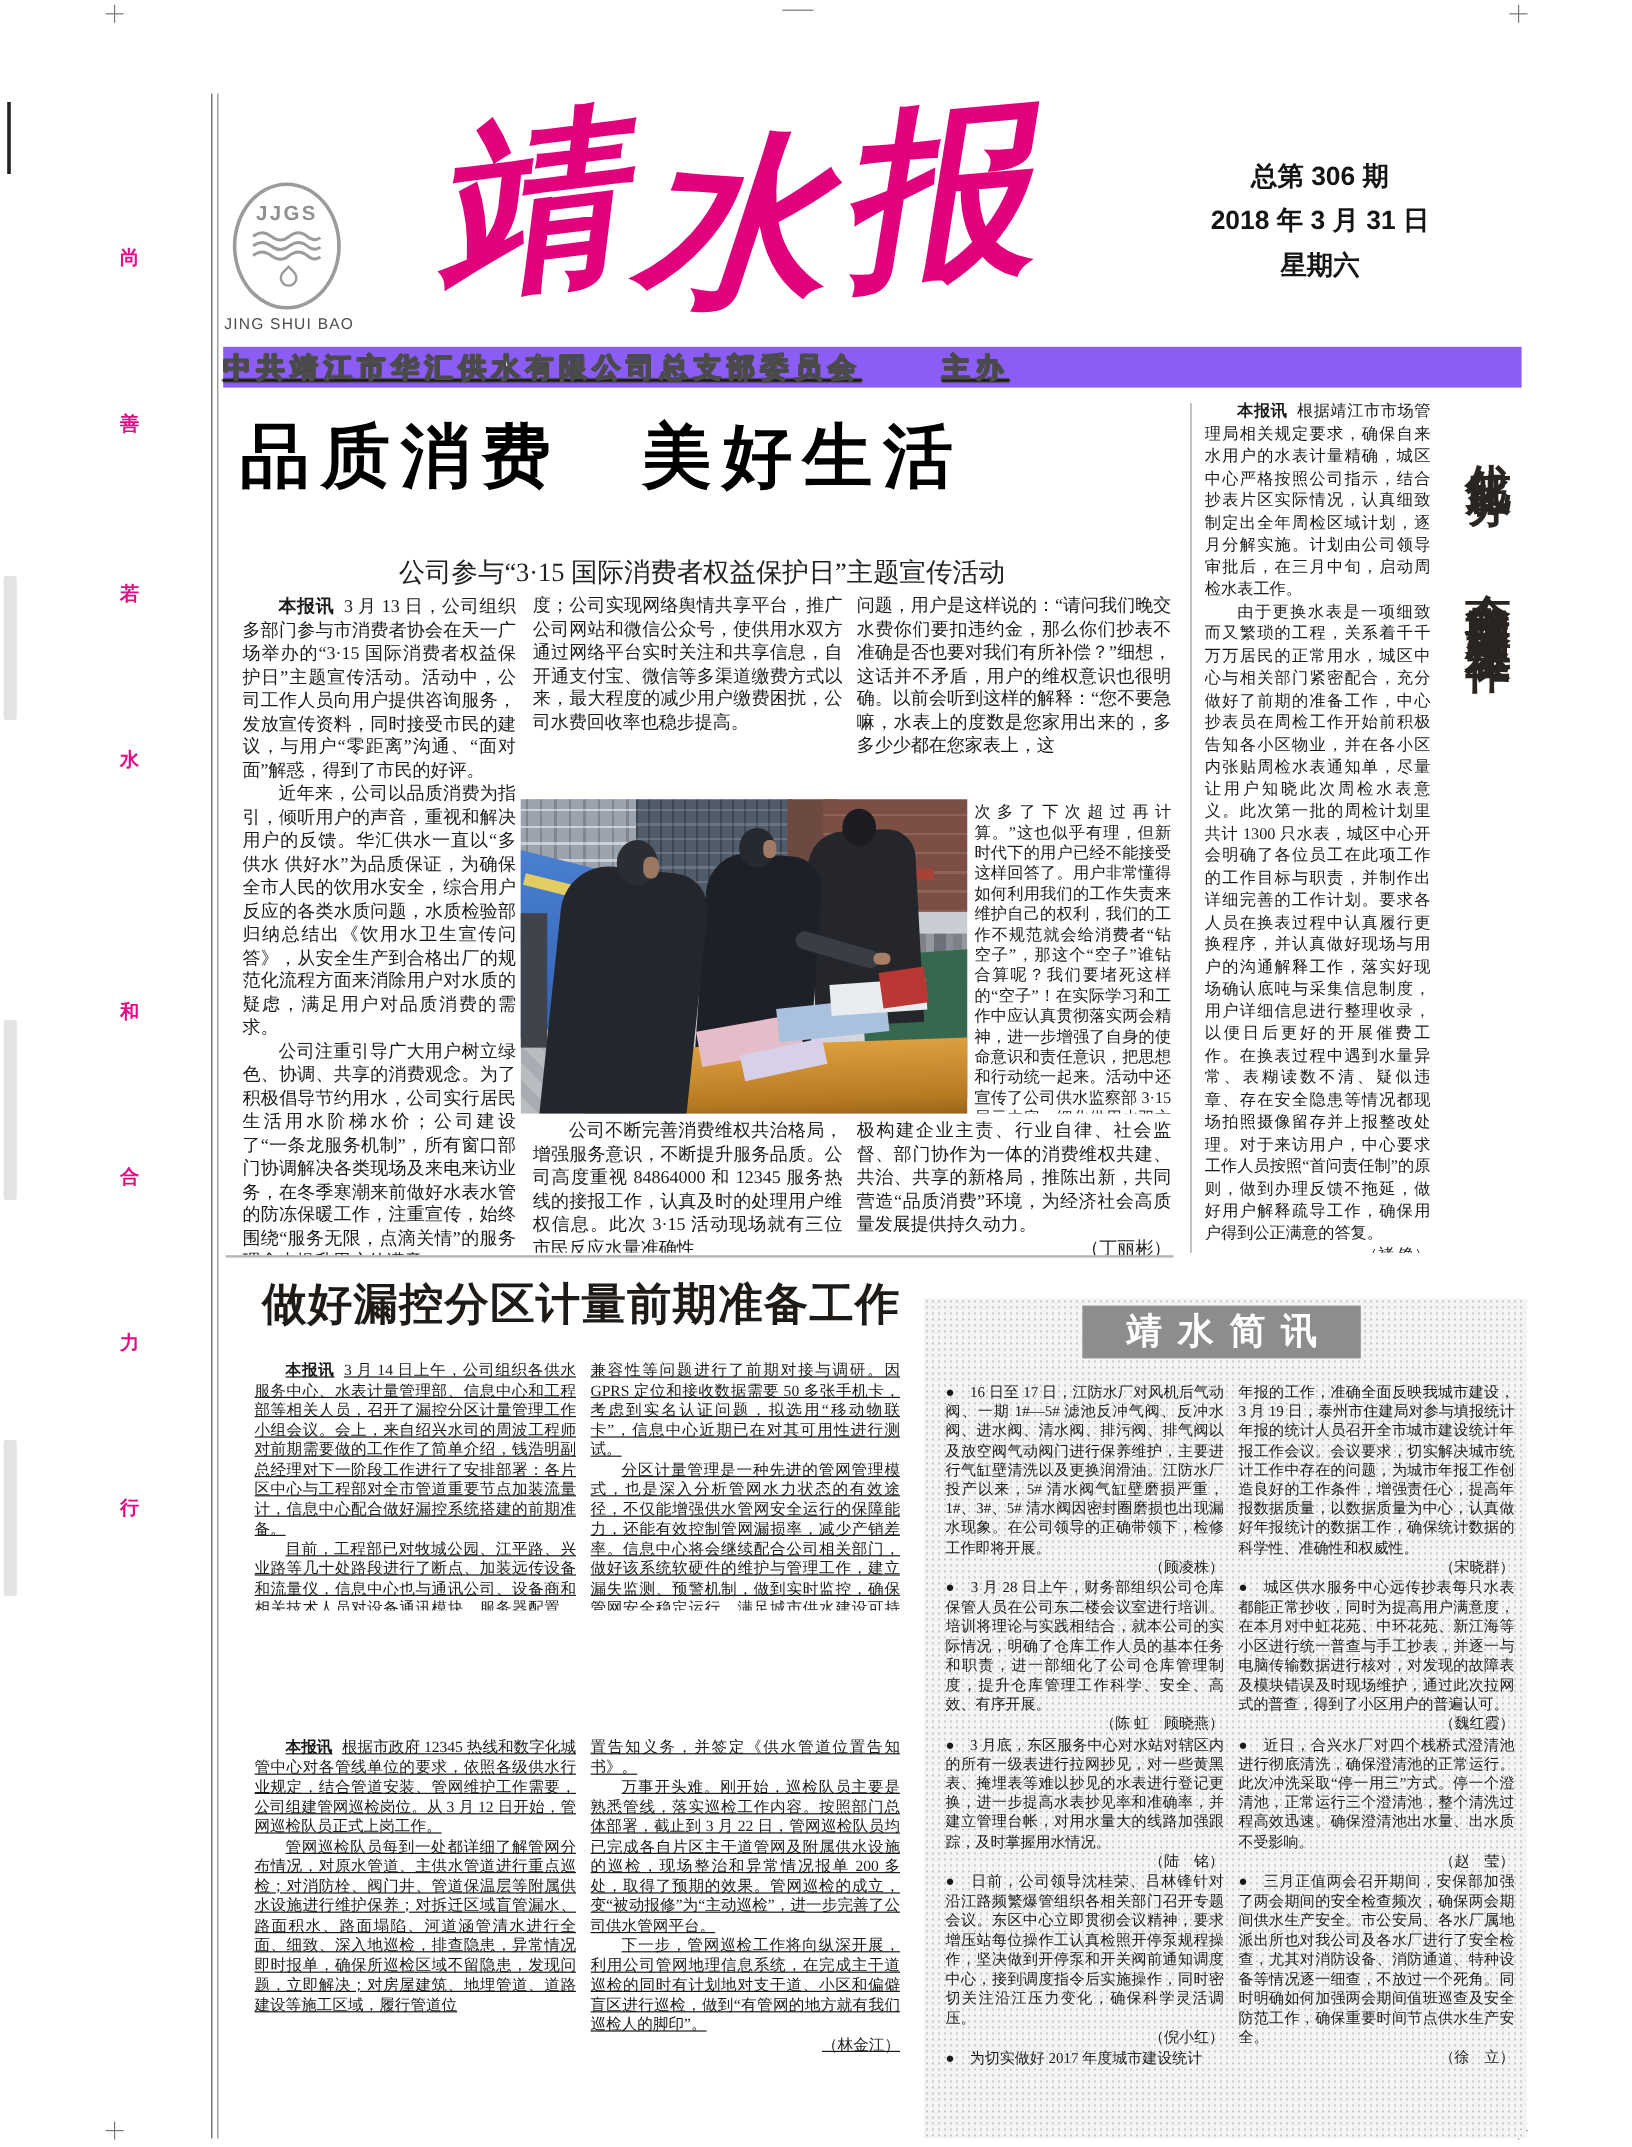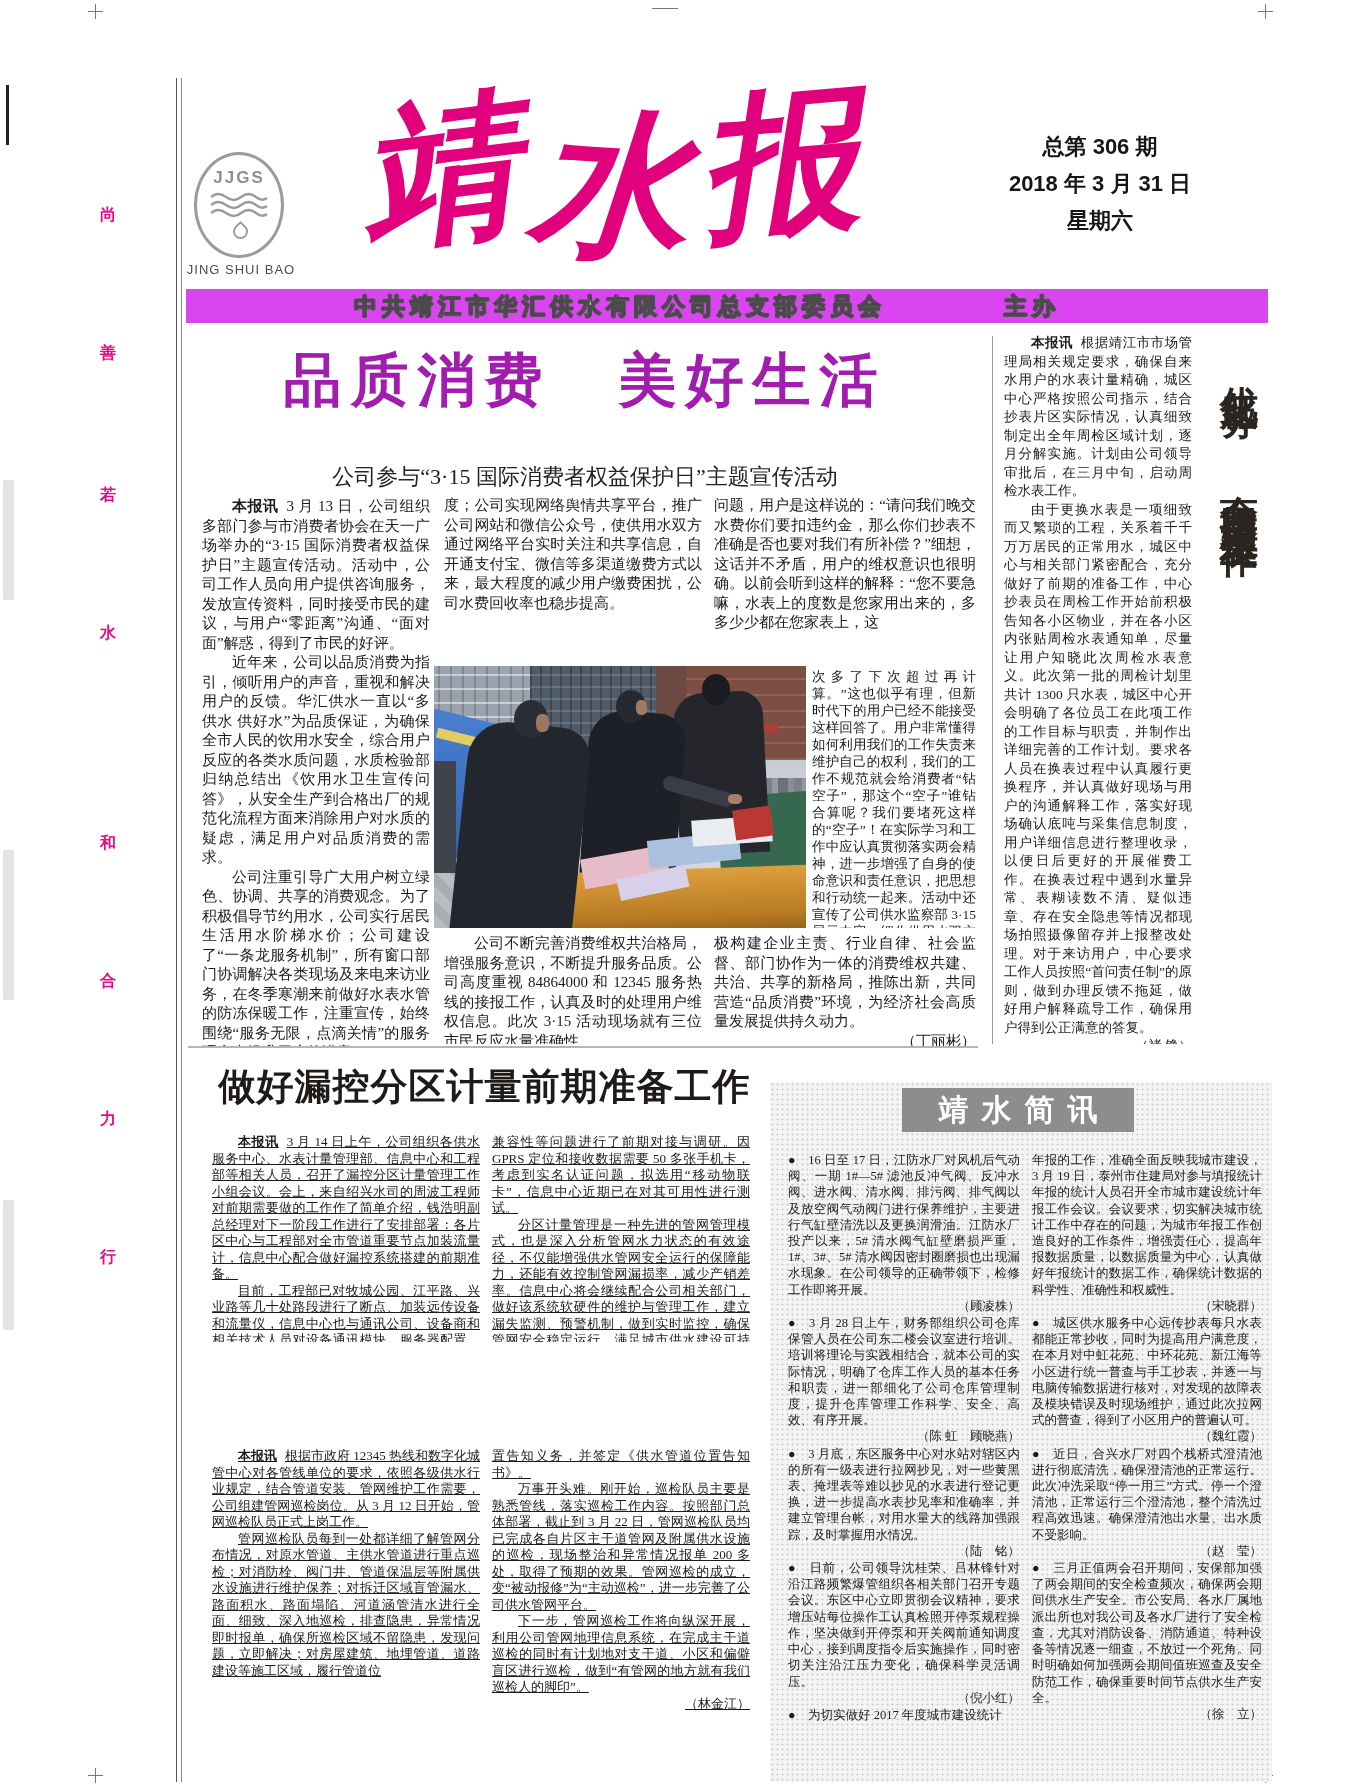--- a/index.html
+++ b/index.html
@@ -24,28 +24,28 @@
   .logo-rom{position:absolute;left:176px;top:262px;width:130px;text-align:center;color:#4d4d4d;
     font-family:"Liberation Sans",sans-serif;font-size:13px;letter-spacing:1px;white-space:nowrap;}
   .paper-title{position:absolute;left:360px;top:78px;width:500px;height:190px;display:flex;
     color:#e2017c;font-family:"DejaVu Serif",serif;font-weight:bold;font-style:italic;font-size:158px;}
   .paper-title span{display:block;line-height:170px;}
   .pt1{transform:rotate(-7deg) translateY(8px);}
   .pt2{transform:rotate(4deg) translateY(22px);margin-left:14px;}
   .pt3{transform:rotate(-5deg);margin-left:10px;}
   .issue{position:absolute;left:1000px;top:128px;width:200px;text-align:center;
     font-family:"Liberation Sans",sans-serif;font-weight:bold;font-size:22px;line-height:37px;color:#151515;}
-  .orgbar{position:absolute;left:186px;top:289px;width:1082px;height:34px;background:#d946ef;
-    display:flex;align-items:center;padding-left:168px;box-sizing:border-box;}
+  .orgbar{position:absolute;left:186px;top:289px;width:1082px;height:34px;background:#8b5cf6;
+    display:flex;align-items:center;box-sizing:border-box;text-decoration:underline;}
   .orgbar span{font-family:"Liberation Sans",sans-serif;font-weight:bold;font-size:23px;letter-spacing:5px;
     color:#fdfdfd;-webkit-text-stroke:1px #4a4a4a;
     text-shadow:1px 0 #4a4a4a,-1px 0 #4a4a4a,0 1px #4a4a4a,0 -1px #4a4a4a;}
-  .orgrole{margin-left:118px;}
-  
-  .headline{position:absolute;left:200px;top:342px;width:770px;text-align:center;color:#a21caf;
+  .orgrole{margin-left:67px;}
+  
+  .headline{position:absolute;left:200px;top:342px;width:770px;text-align:left;color:#000000;
     font-family:"Liberation Sans",sans-serif;font-weight:900;font-size:58px;letter-spacing:9px;}
   .subtitle{position:absolute;left:240px;top:462px;width:690px;text-align:center;font-size:22px;color:#222;}
   
   .mainbody{font-size:15px;line-height:19.5px;}
   .narrow{font-size:13.5px;line-height:17px;}
   
   .vline{position:absolute;background:#555;width:1px;}
   .hline{position:absolute;background:#b5b5b5;height:2px;}
   
   .vtitle{position:absolute;left:1202px;top:356px;width:62px;height:680px;

